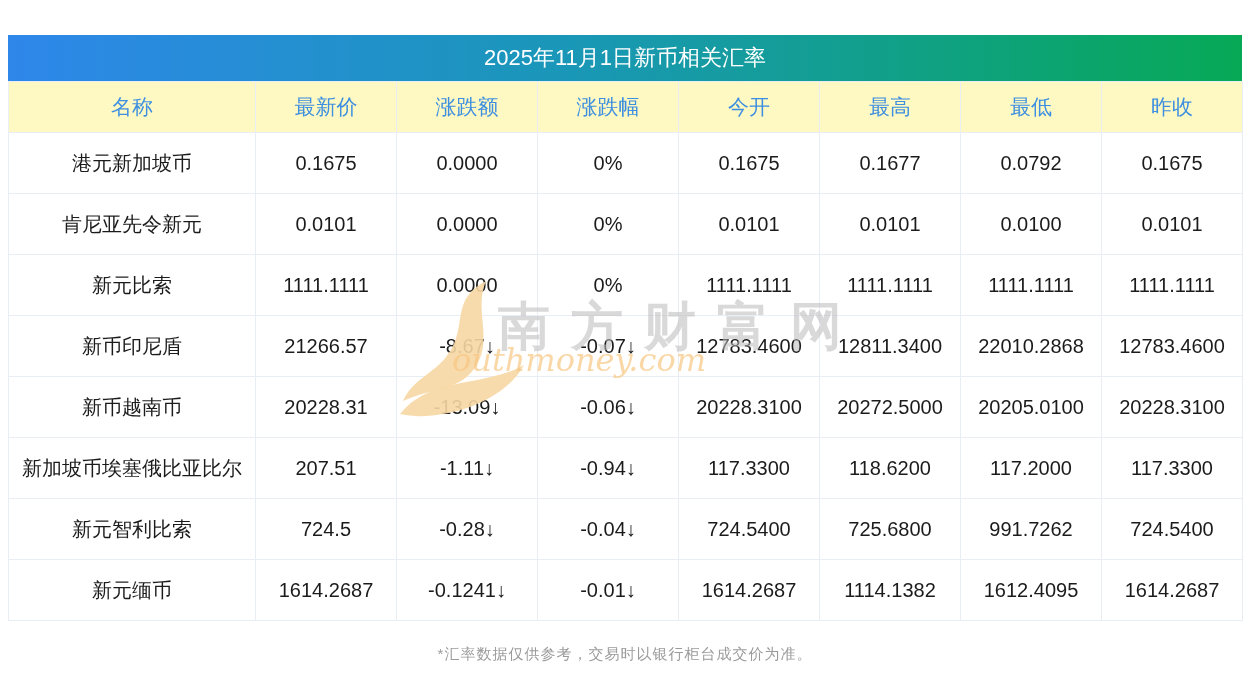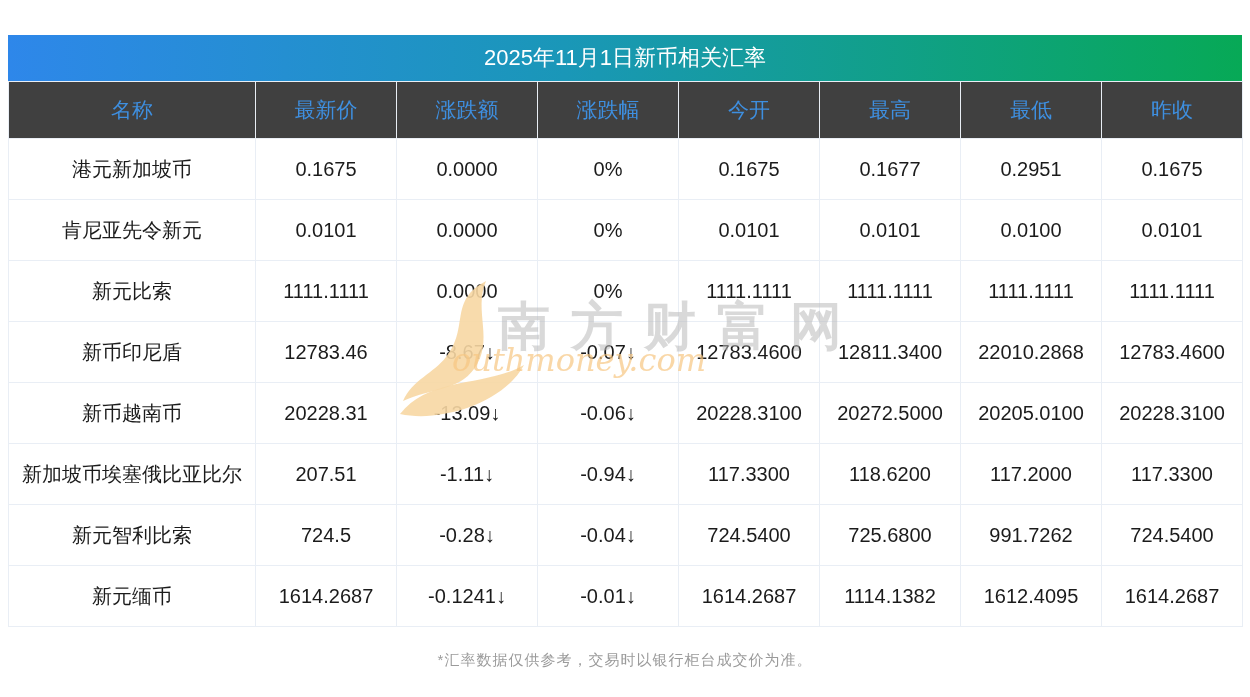--- a/index.html
+++ b/index.html
@@ -25,22 +25,22 @@
     table-layout: fixed;
     border-collapse: collapse;
   }
   table.rates th, table.rates td {
     border: 1px solid #e9eef5;
     text-align: center;
     overflow: hidden;
     white-space: nowrap;
   }
   table.rates thead th {
-    height: 57px;
-    background: #404040;
+    height: 51px;
+    background: #fef9c3;
     color: #3e8fe0;
     font-weight: normal;
     font-size: 21px;
   }
   table.rates tbody td {
     height: 61px;
     font-size: 20px;
     color: #1b1b1b;
     background: transparent;
   }
@@ -112,21 +112,21 @@
       </tr>
     </thead>
     <tbody>
       <tr>
         <td class="name">港元新加坡币</td>
         <td>0.1675</td>
         <td>0.0000</td>
         <td>0%</td>
         <td>0.1675</td>
         <td>0.1677</td>
-        <td>0.2951</td>
+        <td>0.0792</td>
         <td>0.1675</td>
       </tr>
       <tr>
         <td class="name">肯尼亚先令新元</td>
         <td>0.0101</td>
         <td>0.0000</td>
         <td>0%</td>
         <td>0.0101</td>
         <td>0.0101</td>
         <td>0.0100</td>
@@ -137,21 +137,21 @@
         <td>1111.1111</td>
         <td>0.0000</td>
         <td>0%</td>
         <td>1111.1111</td>
         <td>1111.1111</td>
         <td>1111.1111</td>
         <td>1111.1111</td>
       </tr>
       <tr>
         <td class="name">新币印尼盾</td>
-        <td class="green">12783.46</td>
+        <td class="green">21266.57</td>
         <td class="green">-8.67↓</td>
         <td class="green">-0.07↓</td>
         <td>12783.4600</td>
         <td>12811.3400</td>
         <td>22010.2868</td>
         <td>12783.4600</td>
       </tr>
       <tr>
         <td class="name">新币越南币</td>
         <td class="green">20228.31</td>

